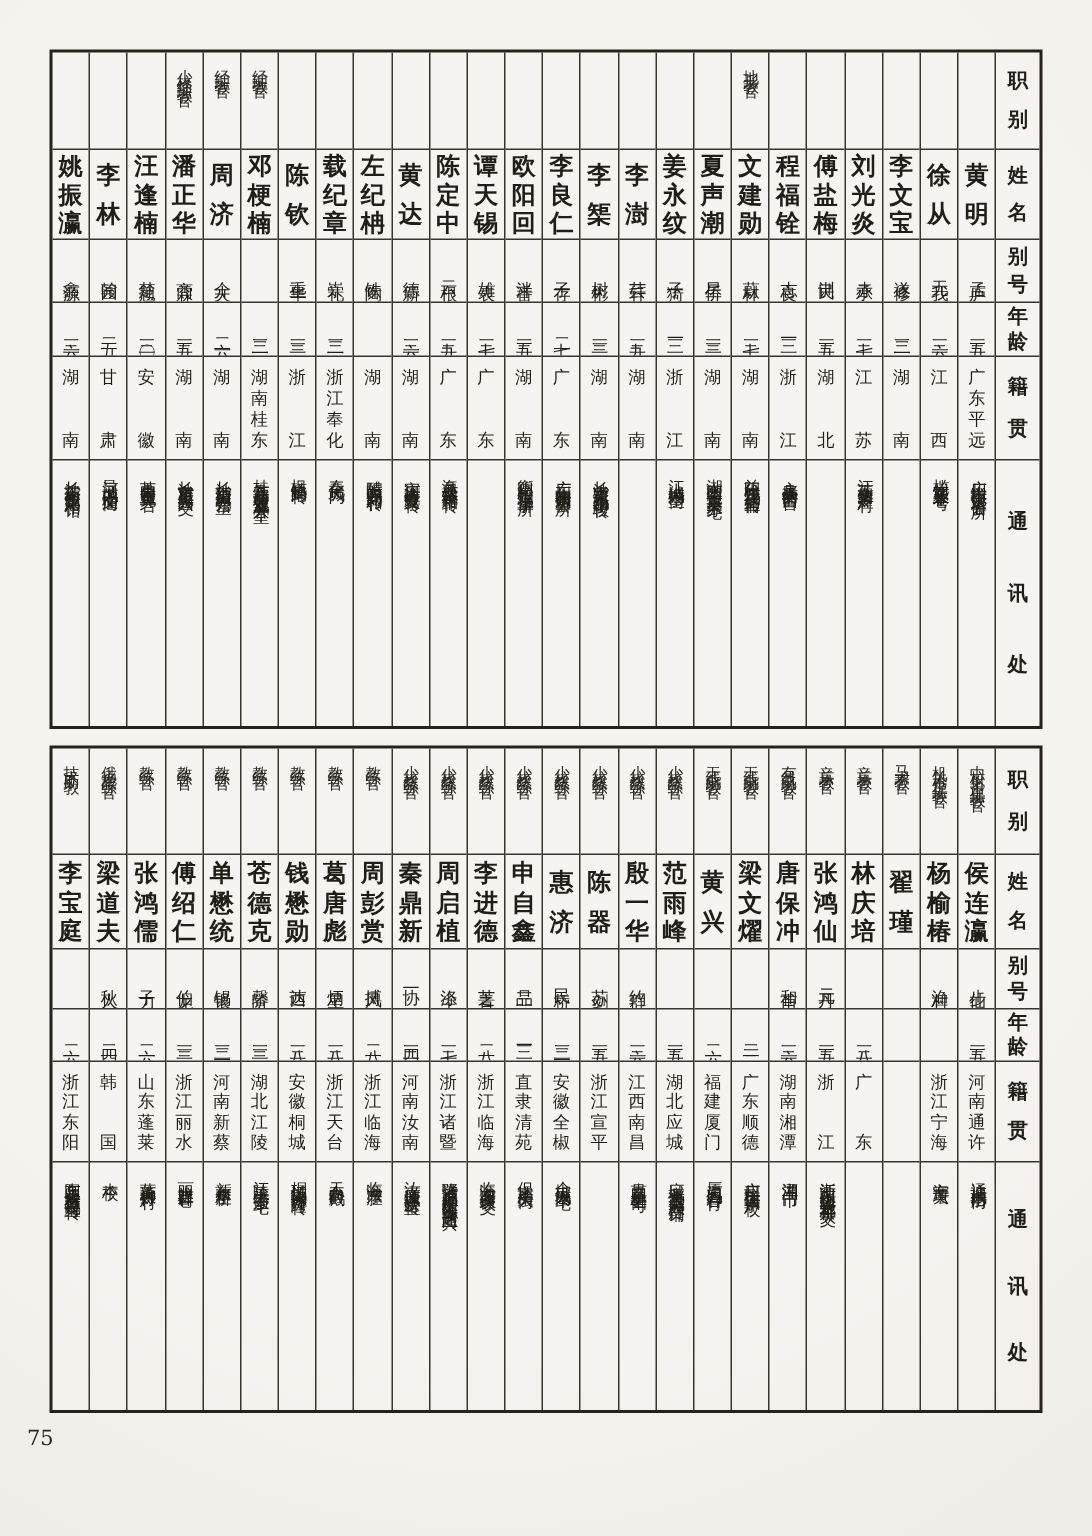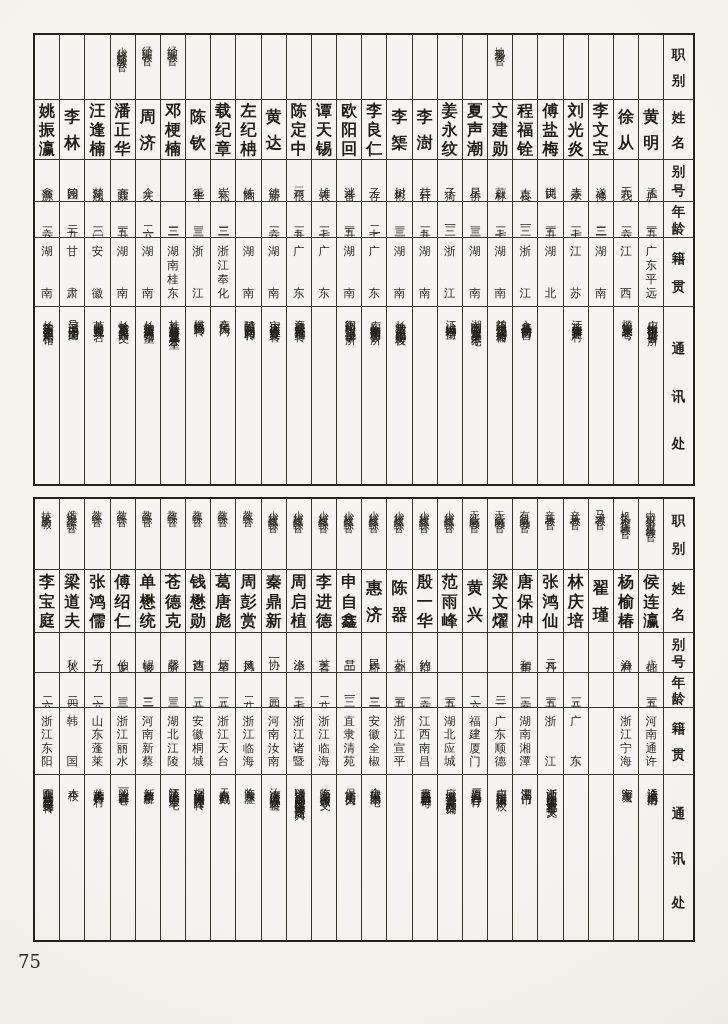--- a/index.html
+++ b/index.html
@@ -64,21 +64,21 @@
   .c-name.spread{justify-content:space-evenly;font-weight:bold;font-size:16px;}
   .c-name.spread span{line-height:17px;}
   .c-origin.spread{justify-content:space-between;padding:7px 0;font-size:11.5px;}
   .c-origin.spread span{line-height:12px;}
   .col.header .cell{display:flex;flex-direction:column;align-items:center;justify-content:space-evenly;
     font-size:13.5px;font-weight:600;letter-spacing:0;}
   .col.header .cell span{line-height:14px;}
 
   .pagenum{
     position:absolute;left:18px;top:951px;
-    font-family:"DejaVu Serif",serif;font-size:18px;color:#2a2723;
+    font-family:"DejaVu Serif",serif;font-size:14px;color:#2a2723;
   }
 </style>
 </head>
 <body>
 
 <div class="paper"></div>
 
 <div class="roster upper">
     <div class="col">
       <div class="cell c-title v">

